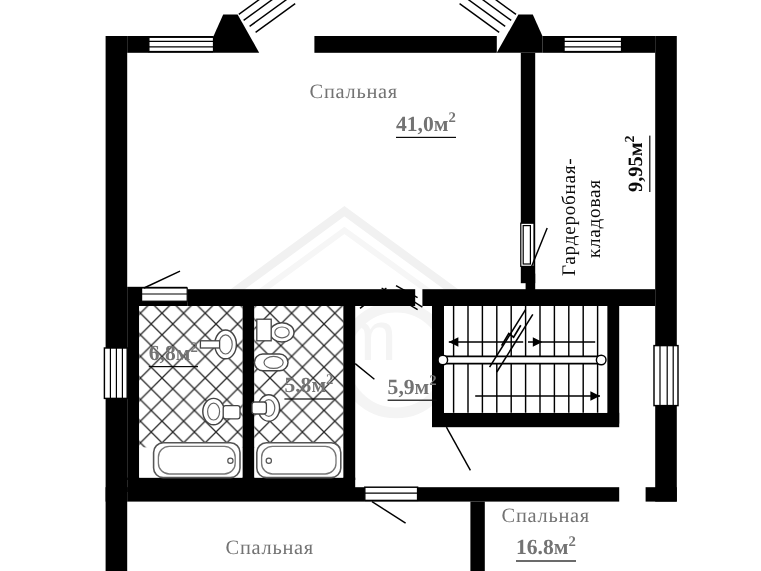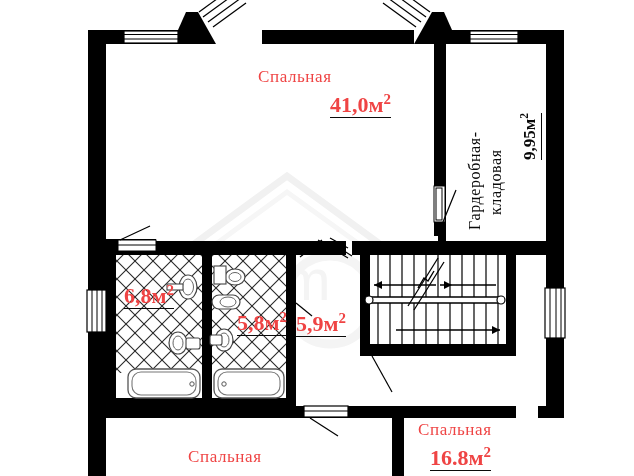--- a/index.html
+++ b/index.html
@@ -20,31 +20,31 @@
   svg#floorplan {
     position: absolute;
     left: 0;
     top: 0;
     width: 634px;
     height: 476px;
     display: block;
   }
   .room-label {
     position: absolute;
-    color: #ef4444;
+    color: #737373;
     white-space: nowrap;
     line-height: 1.05;
     user-select: none;
   }
   .room-name {
     font-size: 17px;
     letter-spacing: 0.6px;
   }
   .room-area {
-    font-size: 22px;
+    font-size: 18px;
     font-weight: 700;
     letter-spacing: 0px;
     border-bottom: 1.6px solid #0a0a0a;
     display: inline-block;
     padding-bottom: 1px;
   }
   .vert-label {
     position: absolute;
     transform-origin: left top;
     white-space: nowrap;
@@ -310,21 +310,21 @@
   </div>
 
   <div class="room-label" style="left:124px; top:283px;">
     <span class="room-area"><span>6,8м</span><span class="sup">2</span></span>
   </div>
 
   <div class="room-label" style="left:237px; top:310px;">
     <span class="room-area"><span>5,8м</span><span class="sup">2</span></span>
   </div>
 
-  <div class="room-label" style="left:296px; top:311px;">
+  <div class="room-label" style="left:323px; top:311px;">
     <span class="room-area"><span>5,9м</span><span class="sup">2</span></span>
   </div>
 
   <div class="room-label" style="left:188px; top:448px;">
     <div class="room-name">Спальная</div>
   </div>
 
   <div class="room-label" style="left:418px; top:421px;">
     <div class="room-name">Спальная</div>
     <div style="margin-left:12px; margin-top:6px;">

